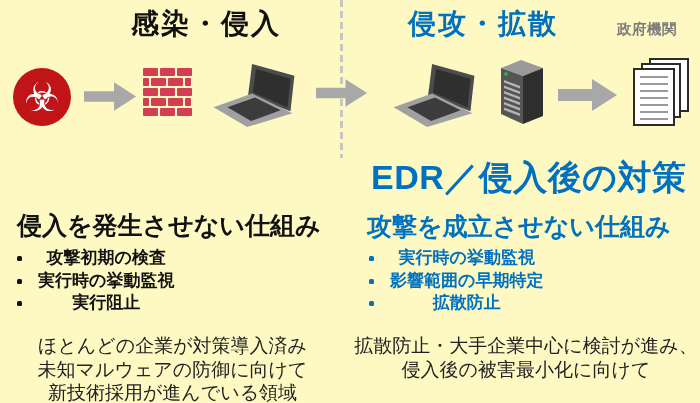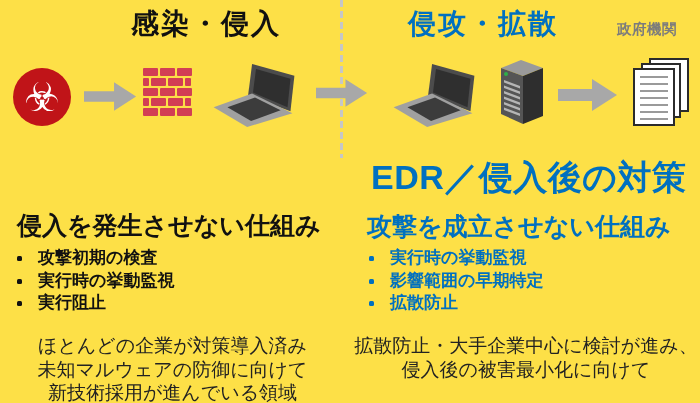--- a/index.html
+++ b/index.html
@@ -1,17 +1,17 @@
 <!DOCTYPE html>
 <html><head>
 <meta charset="utf-8">
 <style>
   html,body{margin:0;padding:0;background:#fff;}
   .canvas{
-    position:relative;width:700px;height:403px;background:#fde047;overflow:hidden;
+    position:relative;width:700px;height:403px;background:#fef9c3;overflow:hidden;
     font-family:"Liberation Sans","DejaVu Sans",sans-serif;color:#111;
   }
   .abs{position:absolute;}
   
   .phase-label{font-size:28px;font-weight:bold;letter-spacing:2px;line-height:1;white-space:nowrap;}
   .blue{color:#0070C0;}
   .leak-label{font-size:14.5px;font-weight:bold;color:#7c7c7c;letter-spacing:0.5px;white-space:nowrap;}
   
   .divider-dashed{
     left:340px;top:0;width:3px;height:158px;
@@ -25,21 +25,21 @@
   }
   .brickwall{left:143px;top:68px;width:52px;height:50px;}
   .brickrow{display:flex;gap:2px;margin-bottom:2px;}
   .brick{background:#D23F54;height:8px;width:15px;border-radius:1px;flex:0 0 auto;}
   .brick.half{width:6px;}
   
   .col-title{font-weight:bold;line-height:1;white-space:nowrap;}
   .col-subtitle{font-weight:bold;font-size:25px;line-height:1;white-space:nowrap;letter-spacing:0px;}
   
   .bullets{list-style:none;margin:0;padding:0;font-size:17px;font-weight:bold;line-height:22.5px;}
-  .bullets li{position:relative;padding-left:38px;white-space:nowrap;}
+  .bullets li{position:relative;padding-left:38px;white-space:nowrap;text-align:center;}
   .bullets li::before{
     content:"";position:absolute;left:17px;top:9px;width:5px;height:5px;
     border-radius:1.5px;background:currentColor;
   }
   
   .desc{font-size:19px;line-height:23.5px;text-align:center;color:#222;font-weight:normal;}
 </style>
 </head>
 <body>
 

